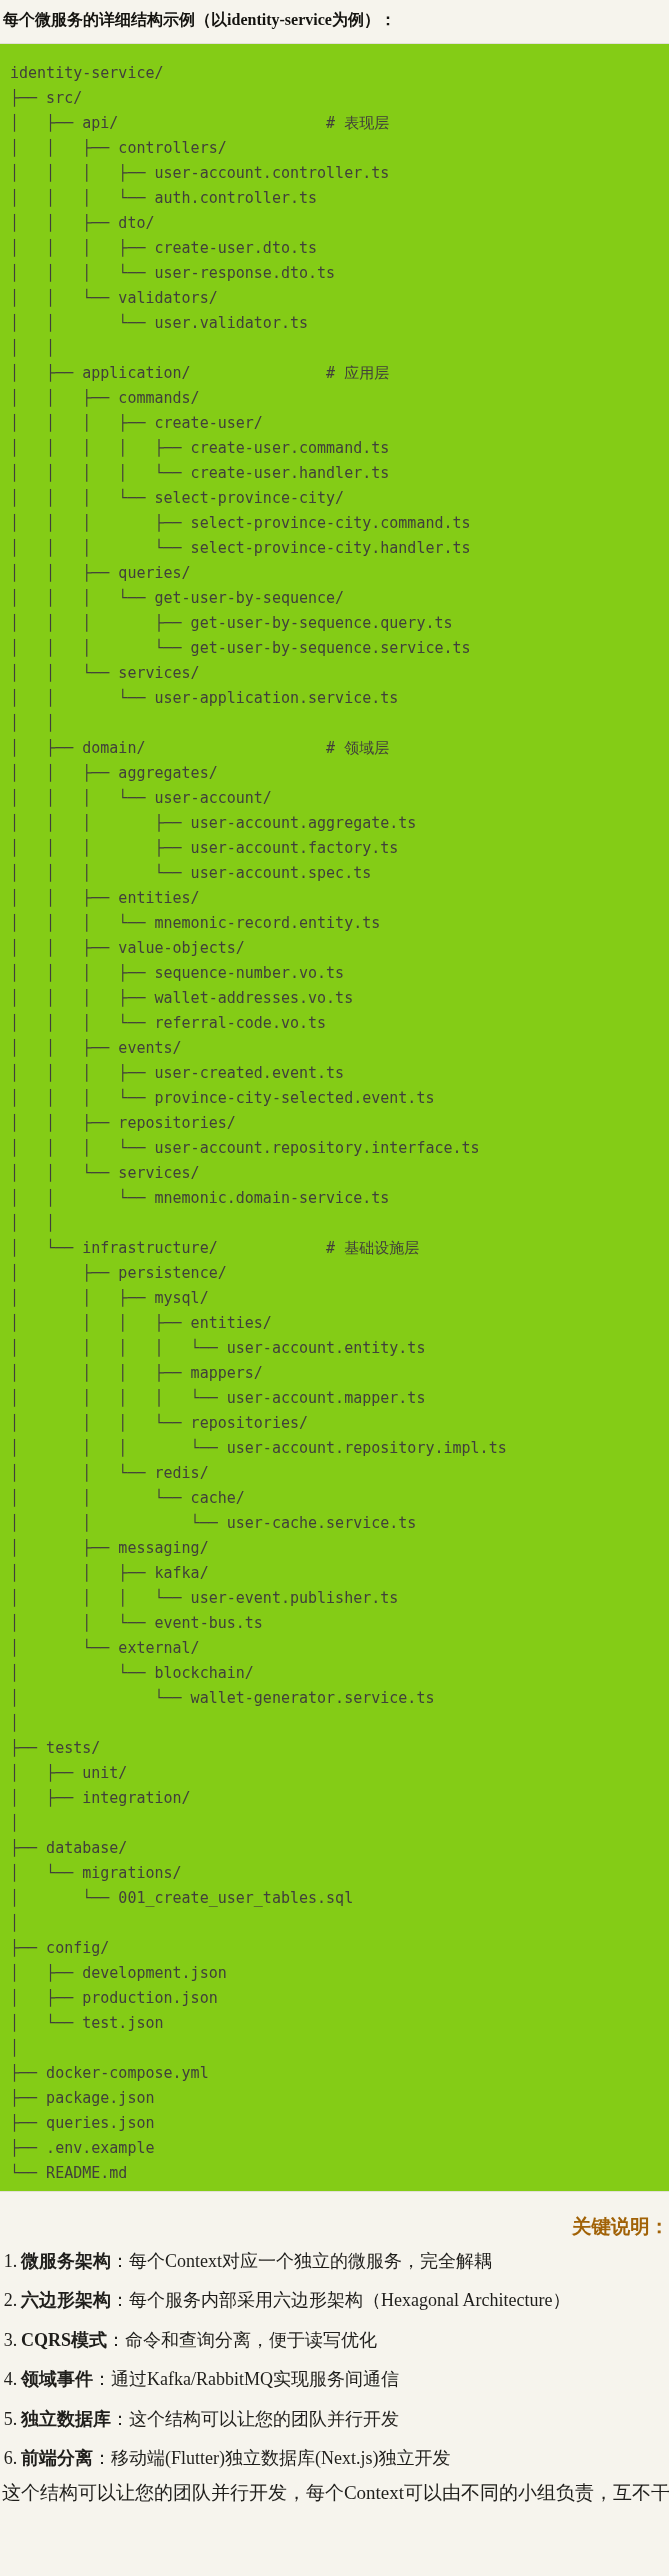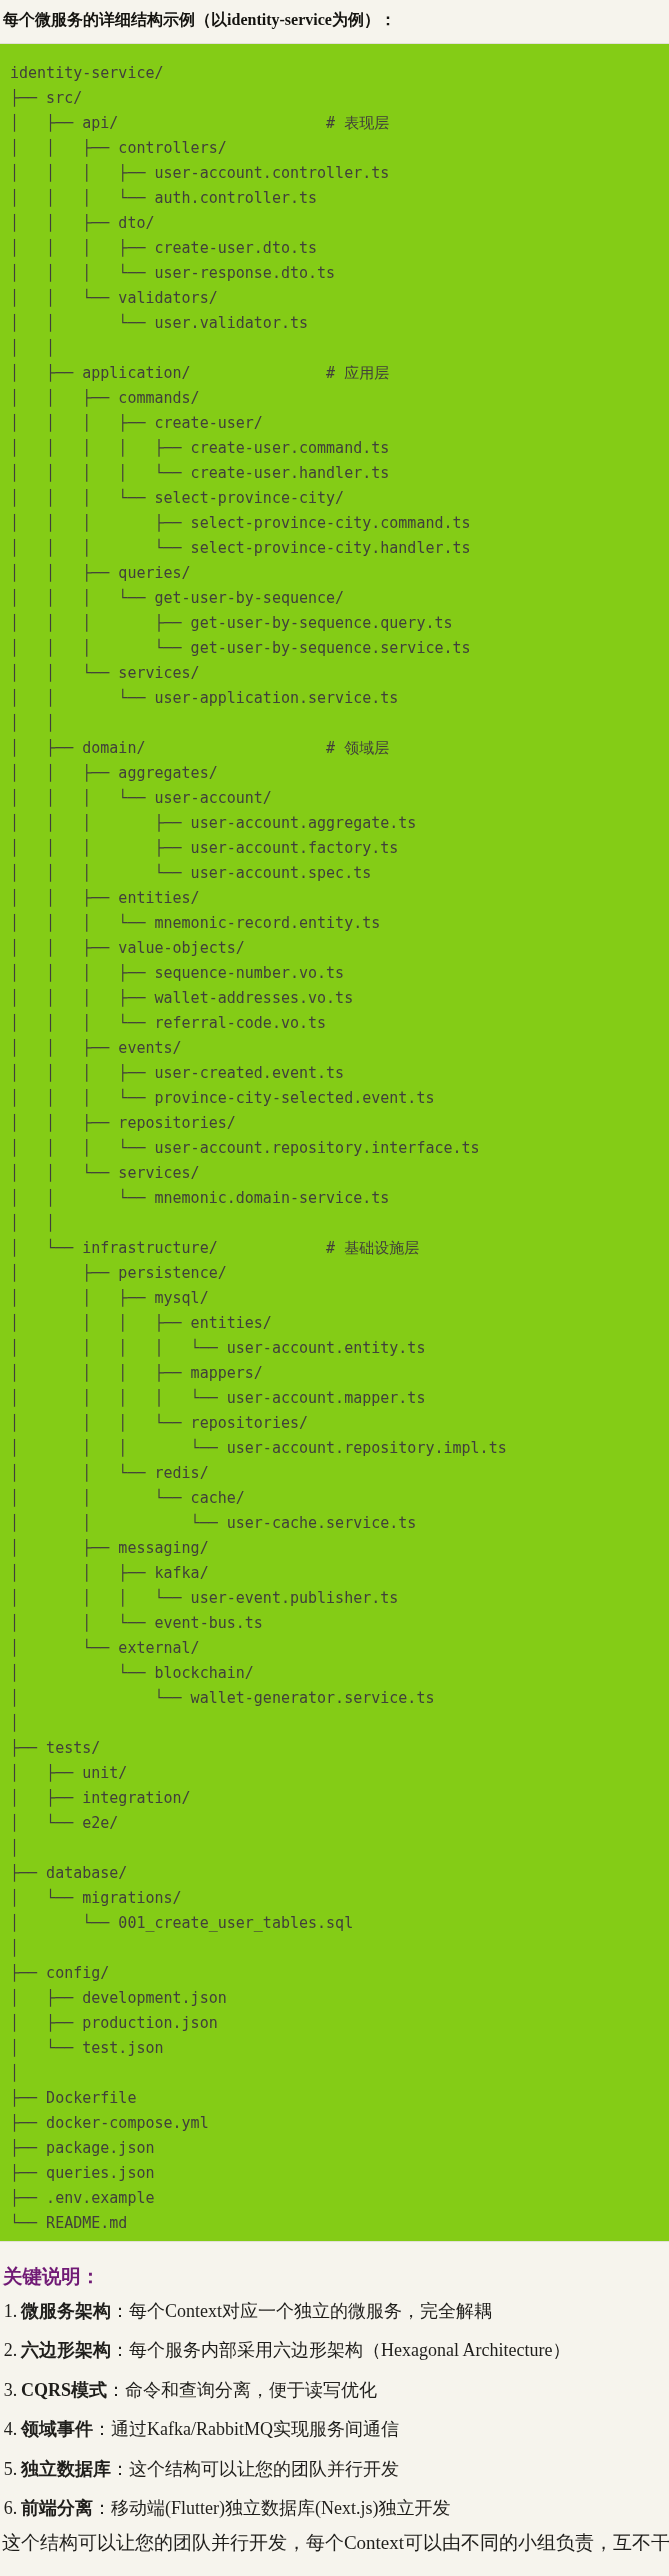--- a/index.html
+++ b/index.html
@@ -32,21 +32,22 @@
     font-size: 15px;
     line-height: 25px;
     white-space: pre;
     color: #41403b;
   }
   .notes-heading {
     font-size: 19.4px;
     font-weight: 700;
     line-height: 26px;
     margin: 22px 0 0 3.1px;
-    color: #701a75;
+    color: #a16207;
+    text-align: right;
   }
   .note-item {
     font-size: 18px;
     line-height: 25px;
     margin: 14.4px 0 0 3.8px;
     white-space: nowrap;
   }
   .note-item .num { margin-right: 3.8px; }
   .note-item b { font-weight: 700; }
   .footer-note {
@@ -129,32 +130,30 @@
         <div class="tree-line">│       │   ├── kafka/</div>
         <div class="tree-line">│       │   │   └── user-event.publisher.ts</div>
         <div class="tree-line">│       │   └── event-bus.ts</div>
         <div class="tree-line">│       └── external/</div>
         <div class="tree-line">│           └── blockchain/</div>
         <div class="tree-line">│               └── wallet-generator.service.ts</div>
         <div class="tree-line">│</div>
         <div class="tree-line">├── tests/</div>
         <div class="tree-line">│   ├── unit/</div>
         <div class="tree-line">│   ├── integration/</div>
-        <div class="tree-line">│   └── e2e/</div>
         <div class="tree-line">│</div>
         <div class="tree-line">├── database/</div>
         <div class="tree-line">│   └── migrations/</div>
         <div class="tree-line">│       └── 001_create_user_tables.sql</div>
         <div class="tree-line">│</div>
         <div class="tree-line">├── config/</div>
         <div class="tree-line">│   ├── development.json</div>
         <div class="tree-line">│   ├── production.json</div>
         <div class="tree-line">│   └── test.json</div>
         <div class="tree-line">│</div>
-        <div class="tree-line">├── Dockerfile</div>
         <div class="tree-line">├── docker-compose.yml</div>
         <div class="tree-line">├── package.json</div>
         <div class="tree-line">├── queries.json</div>
         <div class="tree-line">├── .env.example</div>
         <div class="tree-line">└── README.md</div>
       </div>
   </div>
 
   <h2 class="notes-heading">关键说明：</h2>
 

